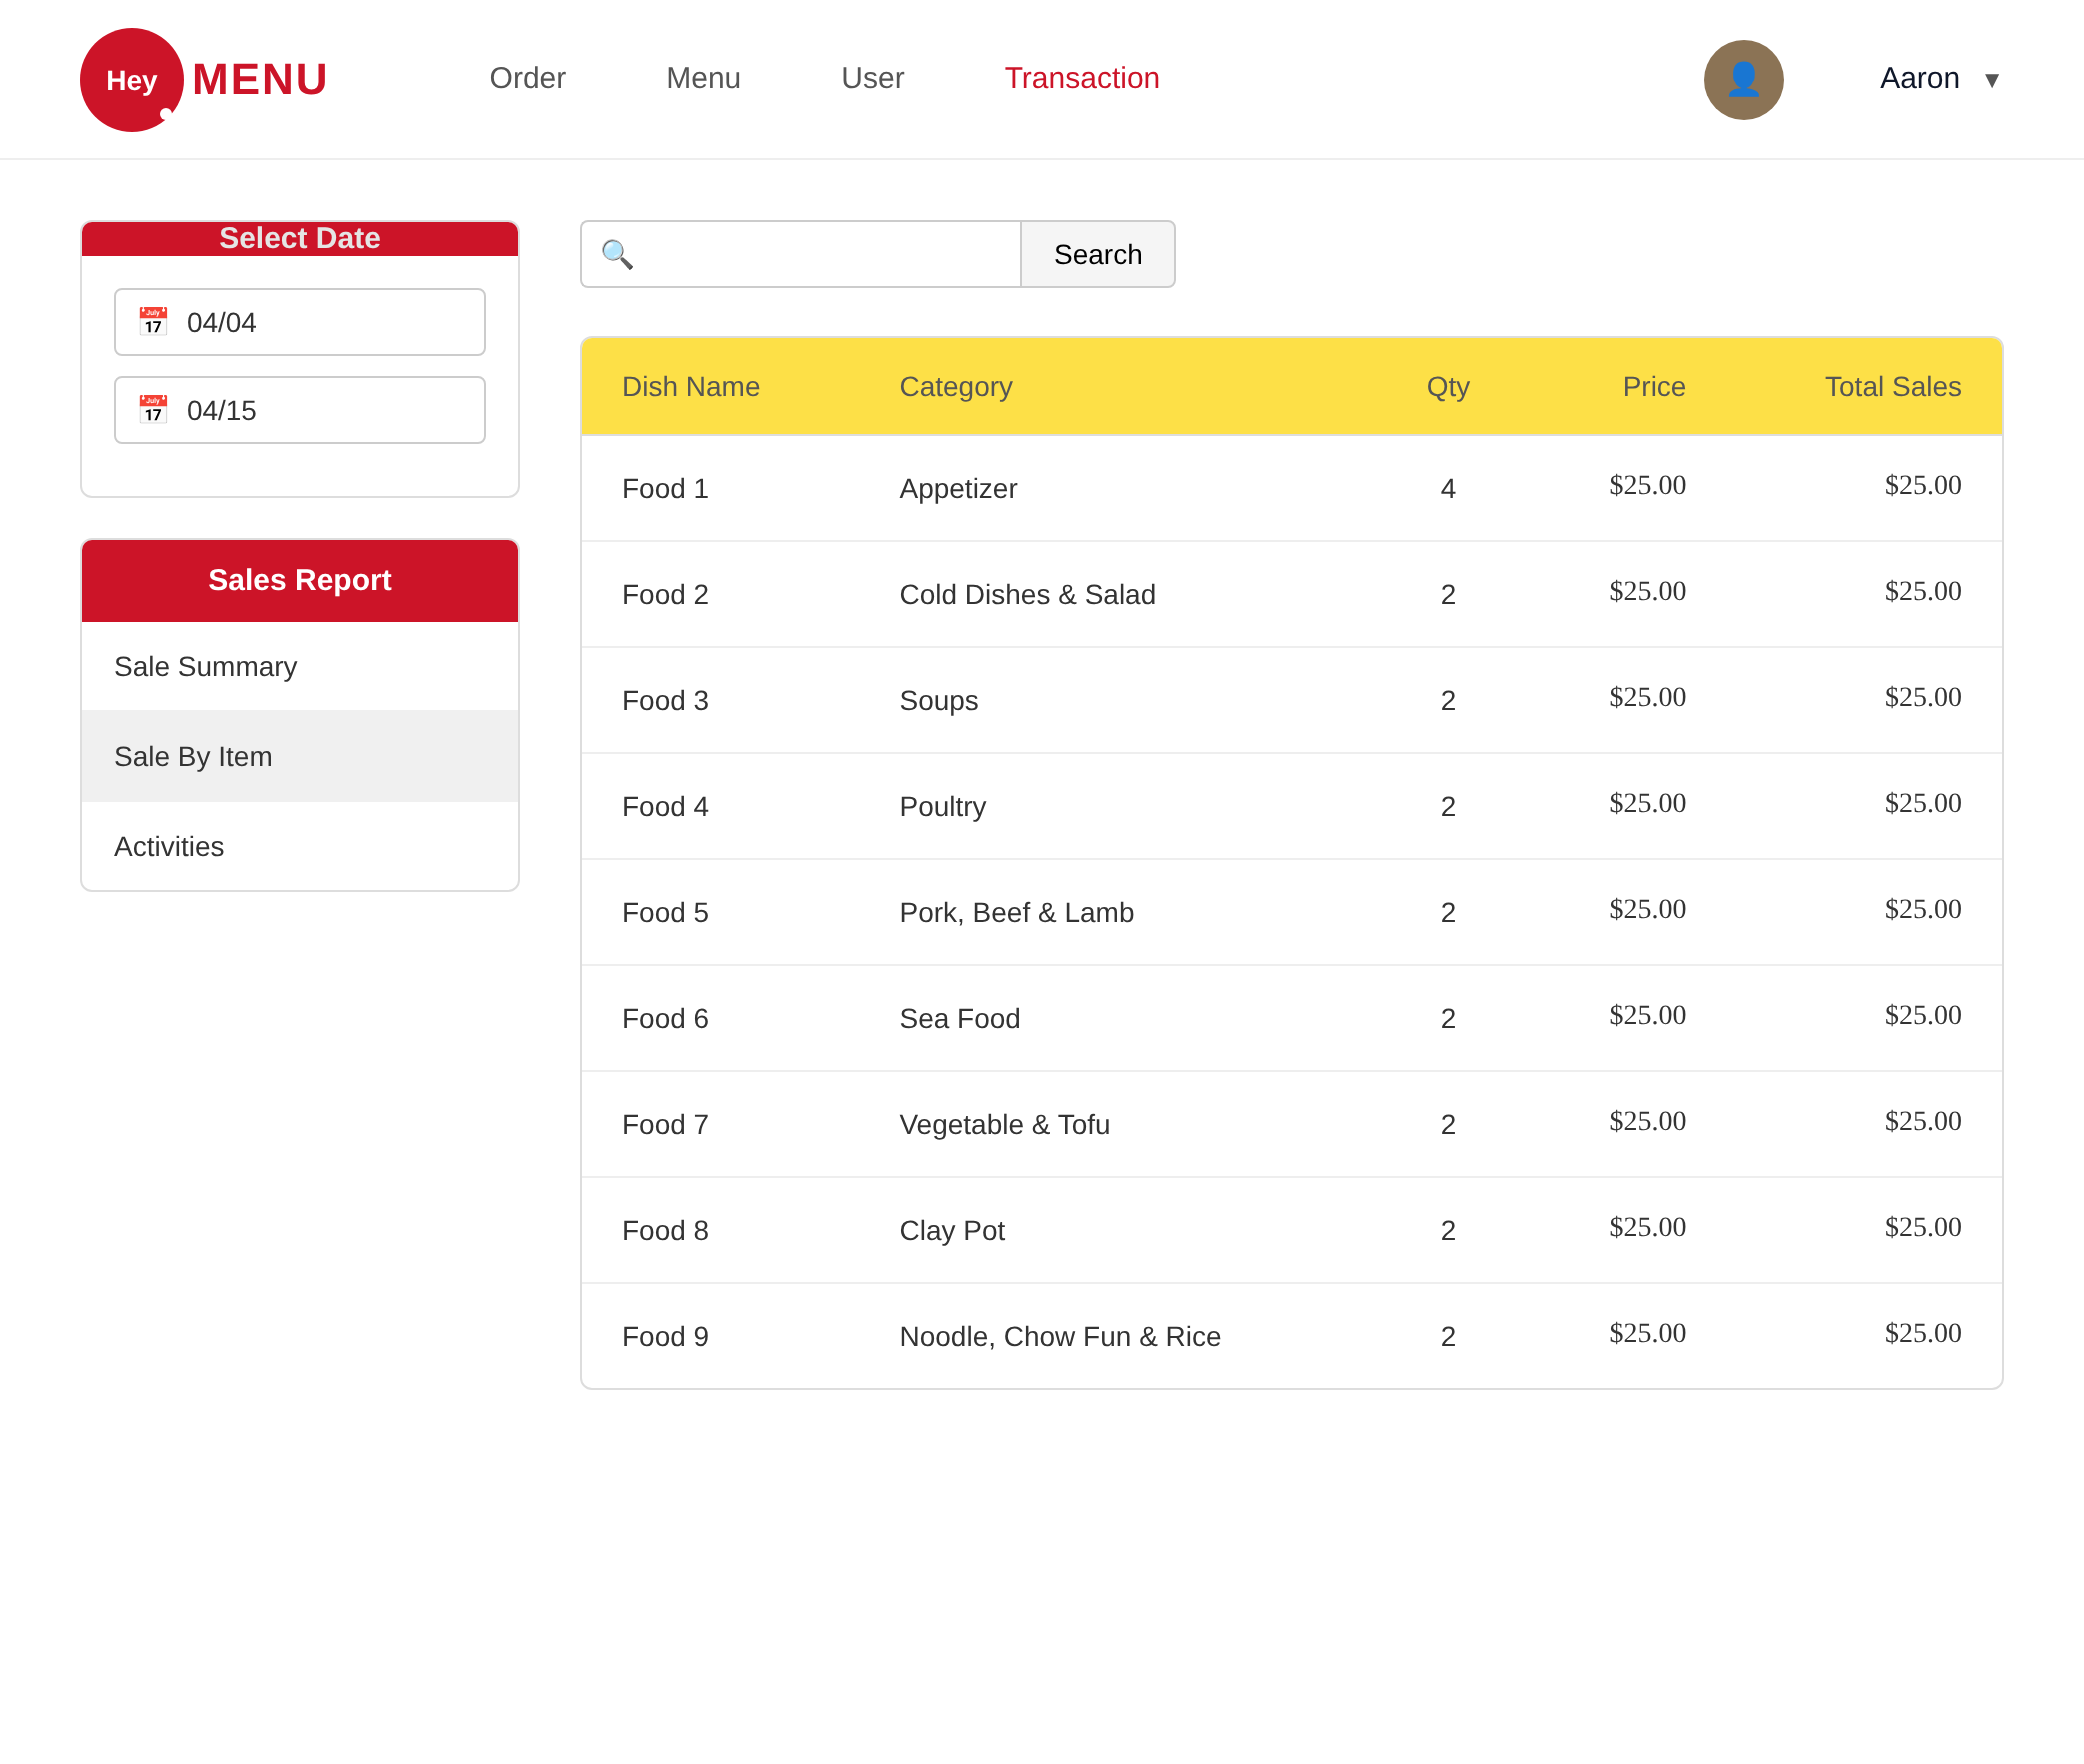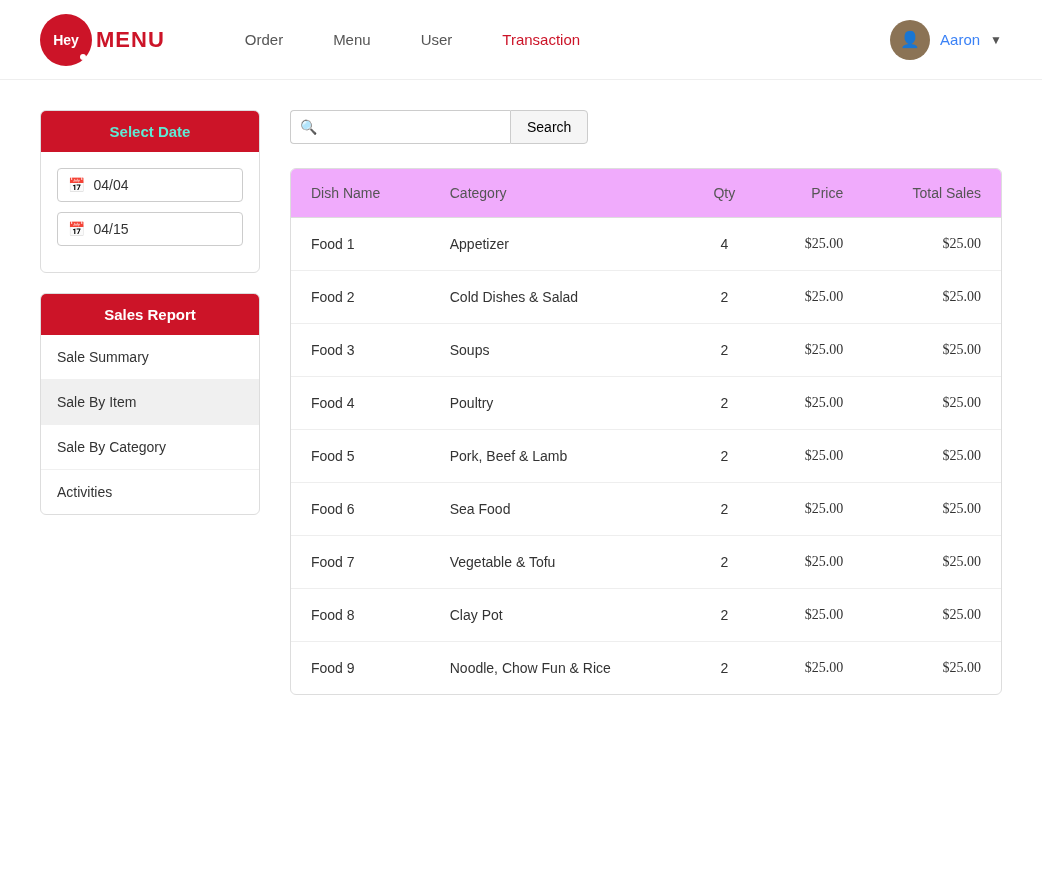--- a/index.html
+++ b/index.html
@@ -71,21 +71,21 @@
       width: 40px;
       height: 40px;
       border-radius: 50%;
       background: #8b7355;
       display: flex;
       align-items: center;
       justify-content: center;
       color: white;
       font-size: 16px;
     }
-    .user-name { font-size: 15px; color: #3b82f6; }
+    .user-name { font-size: 15px; color: #0f172a; margin-left: 38px; }
     .chevron-down { font-size: 12px; color: #555; }
 
     
     .main {
       display: flex;
       padding: 30px 40px;
       gap: 30px;
     }
 
     
@@ -94,23 +94,22 @@
       flex-shrink: 0;
     }
     .sidebar-card {
       border: 1px solid #ddd;
       border-radius: 6px;
       overflow: hidden;
       margin-bottom: 20px;
     }
     .sidebar-card-header {
       background: #cc1428;
-      color: #5eead4;
+      color: #e5e5e5;
       text-align: center;
-      padding: 12px;
       font-size: 15px;
       font-weight: 600;
     }
     .sidebar-card-body {
       padding: 16px;
     }
     .date-field {
       display: flex;
       align-items: center;
       border: 1px solid #ccc;
@@ -197,21 +196,21 @@
     .table-container {
       border: 1px solid #ddd;
       border-radius: 6px;
       overflow: hidden;
     }
     table {
       width: 100%;
       border-collapse: collapse;
     }
     thead tr {
-      background: #f0abfc;
+      background: #fde047;
     }
     thead th {
       padding: 16px 20px;
       text-align: left;
       font-weight: 500;
       color: #555;
       font-size: 14px;
       border-bottom: 1px solid #ddd;
     }
     tbody tr {
@@ -263,21 +262,20 @@
           <span class="date-value">04/15</span>
         </div>
       </div>
     </div>
 
     <div class="sales-report-card">
       <div class="sales-report-header">Sales Report</div>
       <ul class="sales-menu">
         <li class="sales-menu-item">Sale Summary</li>
         <li class="sales-menu-item active">Sale By Item</li>
-        <li class="sales-menu-item">Sale By Category</li>
         <li class="sales-menu-item">Activities</li>
       </ul>
     </div>
   </aside>
 
   <div class="content">
 
     <div class="search-bar">
       <div class="search-input-wrapper">
         <span class="search-icon-inner">🔍</span>

